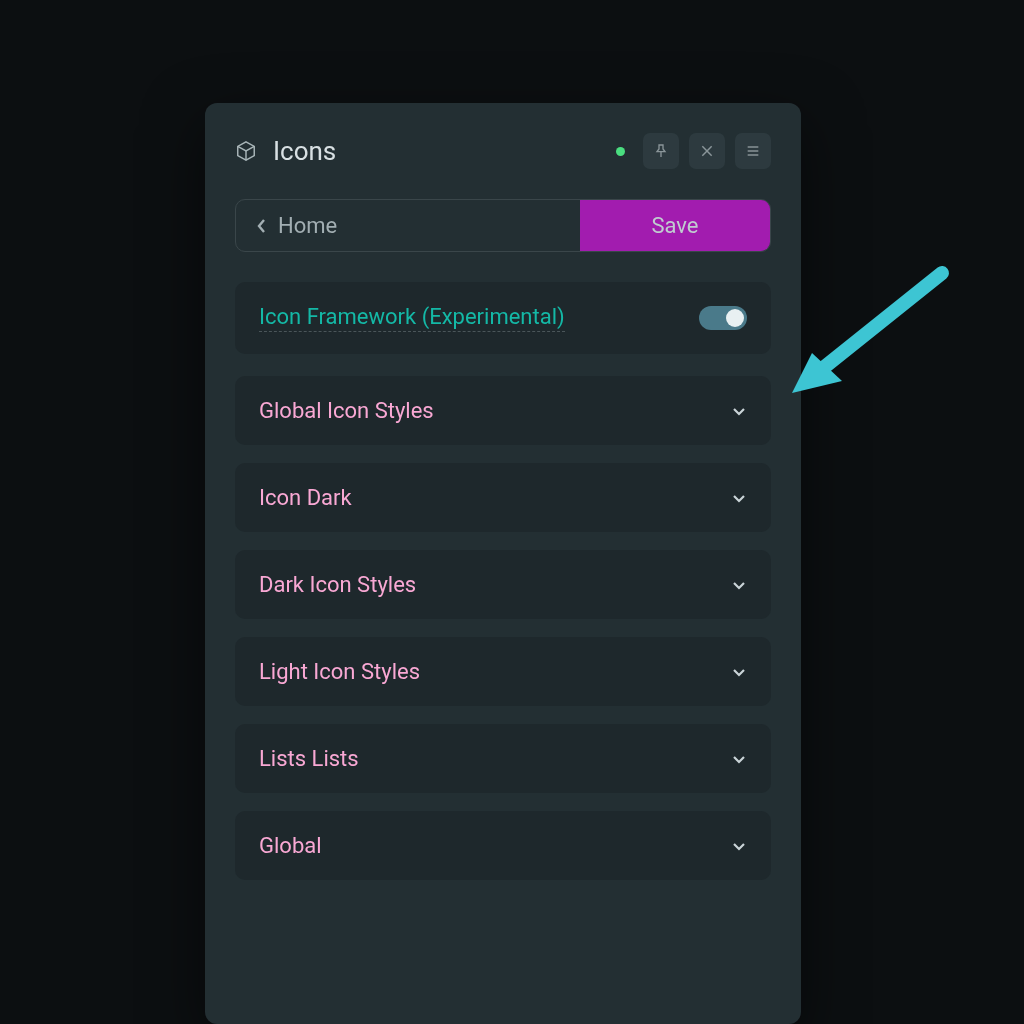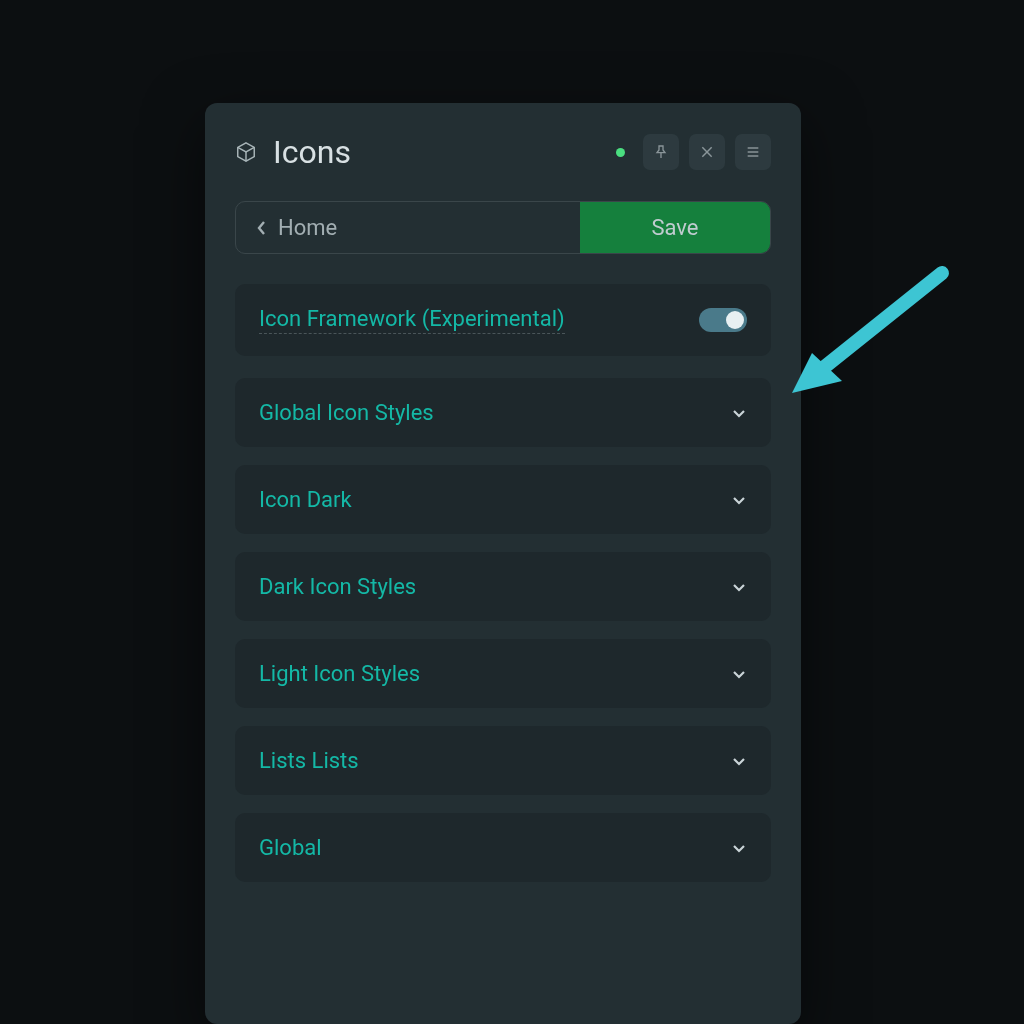--- a/index.html
+++ b/index.html
@@ -43,21 +43,21 @@
     }
 
     .cube-icon {
       width: 22px;
       height: 22px;
       color: #a8b5b8;
     }
 
     .panel-title {
       color: #d8e0e3;
-      font-size: 32px;
+      font-size: 26px;
       font-weight: 400;
     }
 
     .header-right {
       display: flex;
       align-items: center;
       gap: 10px;
     }
 
     .status-dot {
@@ -95,21 +95,21 @@
       align-items: center;
       padding: 0 20px;
       gap: 10px;
       color: #a2aeb2;
       font-size: 22px;
       cursor: pointer;
     }
 
     .save-btn {
       width: 190px;
-      background: #15803d;
+      background: #a21caf;
       display: flex;
       align-items: center;
       justify-content: center;
       color: #c0ccd0;
       font-size: 22px;
       cursor: pointer;
     }
 
     .toggle-row {
       background: #1e282c;
@@ -152,21 +152,21 @@
       border-radius: 10px;
       padding: 22px 24px;
       display: flex;
       align-items: center;
       justify-content: space-between;
       margin-bottom: 18px;
       cursor: pointer;
     }
 
     .section-label {
-      color: #14b8a6;
+      color: #f9a8d4;
       font-size: 22px;
       font-weight: 400;
     }
 
     .chevron {
       color: #cad4d8;
       width: 16px;
       height: 16px;
     }
 

